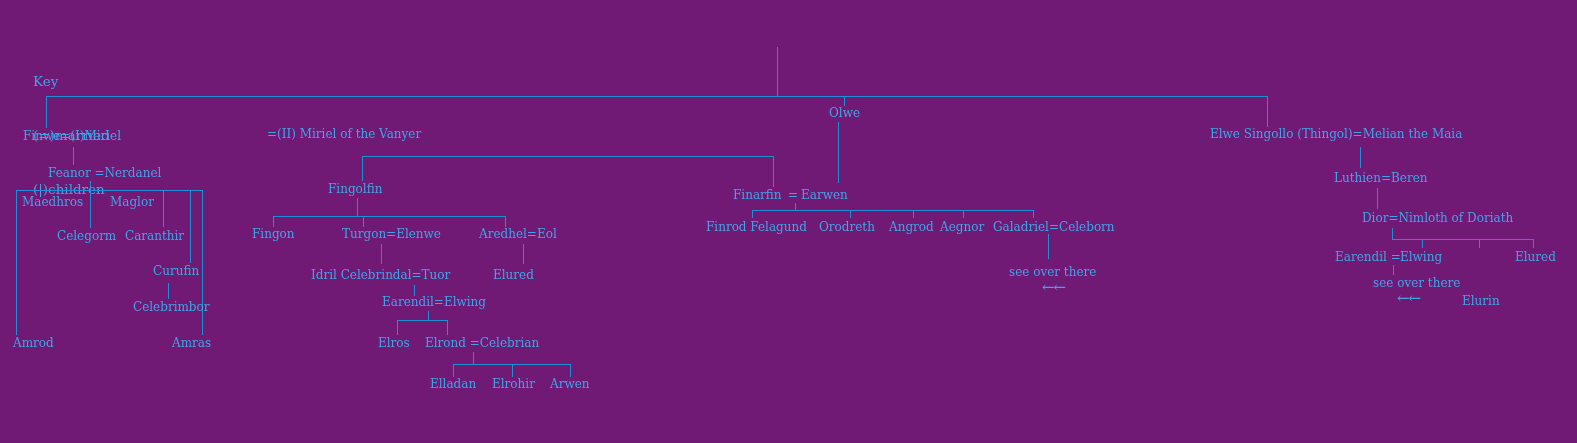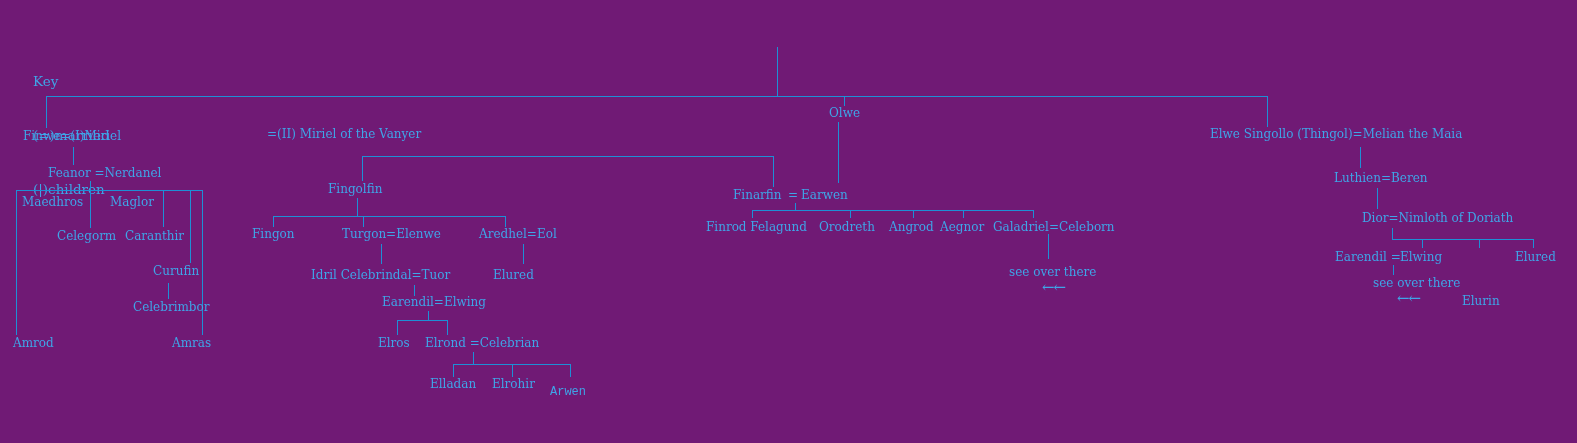--- a/index.html
+++ b/index.html
@@ -116,21 +116,21 @@
       <div class="node" style="left: 252px; top: 228px; color: rgb(63, 165, 232);">Fingon</div>
       <div class="node" style="left: 342px; top: 228px; color: rgb(63, 165, 232);">Turgon=Elenwe</div>
       <div class="node" style="left: 479px; top: 228px; color: rgb(63, 165, 232);">Aredhel=Eol</div>
       <div class="node" style="left: 311px; top: 269px; color: rgb(63, 165, 232);">Idril Celebrindal=Tuor</div>
       <div class="node" style="left: 493px; top: 269px; color: rgb(63, 165, 232);">Elured</div>
       <div class="node" style="left: 382px; top: 296px; color: rgb(63, 165, 232);">Earendil=Elwing</div>
       <div class="node" style="left: 378px; top: 337px; color: rgb(63, 165, 232);">Elros</div>
       <div class="node" style="left: 425px; top: 337px; color: rgb(63, 165, 232);">Elrond =Celebrian</div>
       <div class="node" style="left: 430px; top: 378px; color: rgb(63, 165, 232);">Elladan</div>
       <div class="node" style="left: 492px; top: 378px; color: rgb(63, 165, 232);">Elrohir</div>
-      <div class="node" style="left: 550px; top: 386px; color: rgb(63, 165, 232); font-family: Liberation Mono, monospace;">Arwen</div>
+      <div class="node" style="left: 550px; top: 378px; color: rgb(63, 165, 232);">Arwen</div>
       <div class="node" style="left: 829px; top: 107px; color: rgb(63, 165, 232);">Olwe</div>
       <div class="node" style="left: 733px; top: 189px; color: rgb(63, 165, 232);">Finarfin</div>
       <div class="node" style="left: 788px; top: 189px; color: rgb(63, 165, 232);">=</div>
       <div class="node" style="left: 801px; top: 189px; color: rgb(63, 165, 232); text-align: center;">Earwen</div>
       <div class="node" style="left: 706px; top: 221px; color: rgb(63, 165, 232);">Finrod Felagund</div>
       <div class="node" style="left: 819px; top: 221px; color: rgb(63, 165, 232);">Orodreth</div>
       <div class="node" style="left: 889px; top: 221px; color: rgb(63, 165, 232);">Angrod</div>
       <div class="node" style="left: 940px; top: 221px; color: rgb(63, 165, 232);">Aegnor</div>
       <div class="node" style="left: 993px; top: 221px; color: rgb(63, 165, 232);">Galadriel=Celeborn</div>
       <div class="node" style="left: 1009px; top: 266px; color: rgb(63, 165, 232);">see over there</div>

